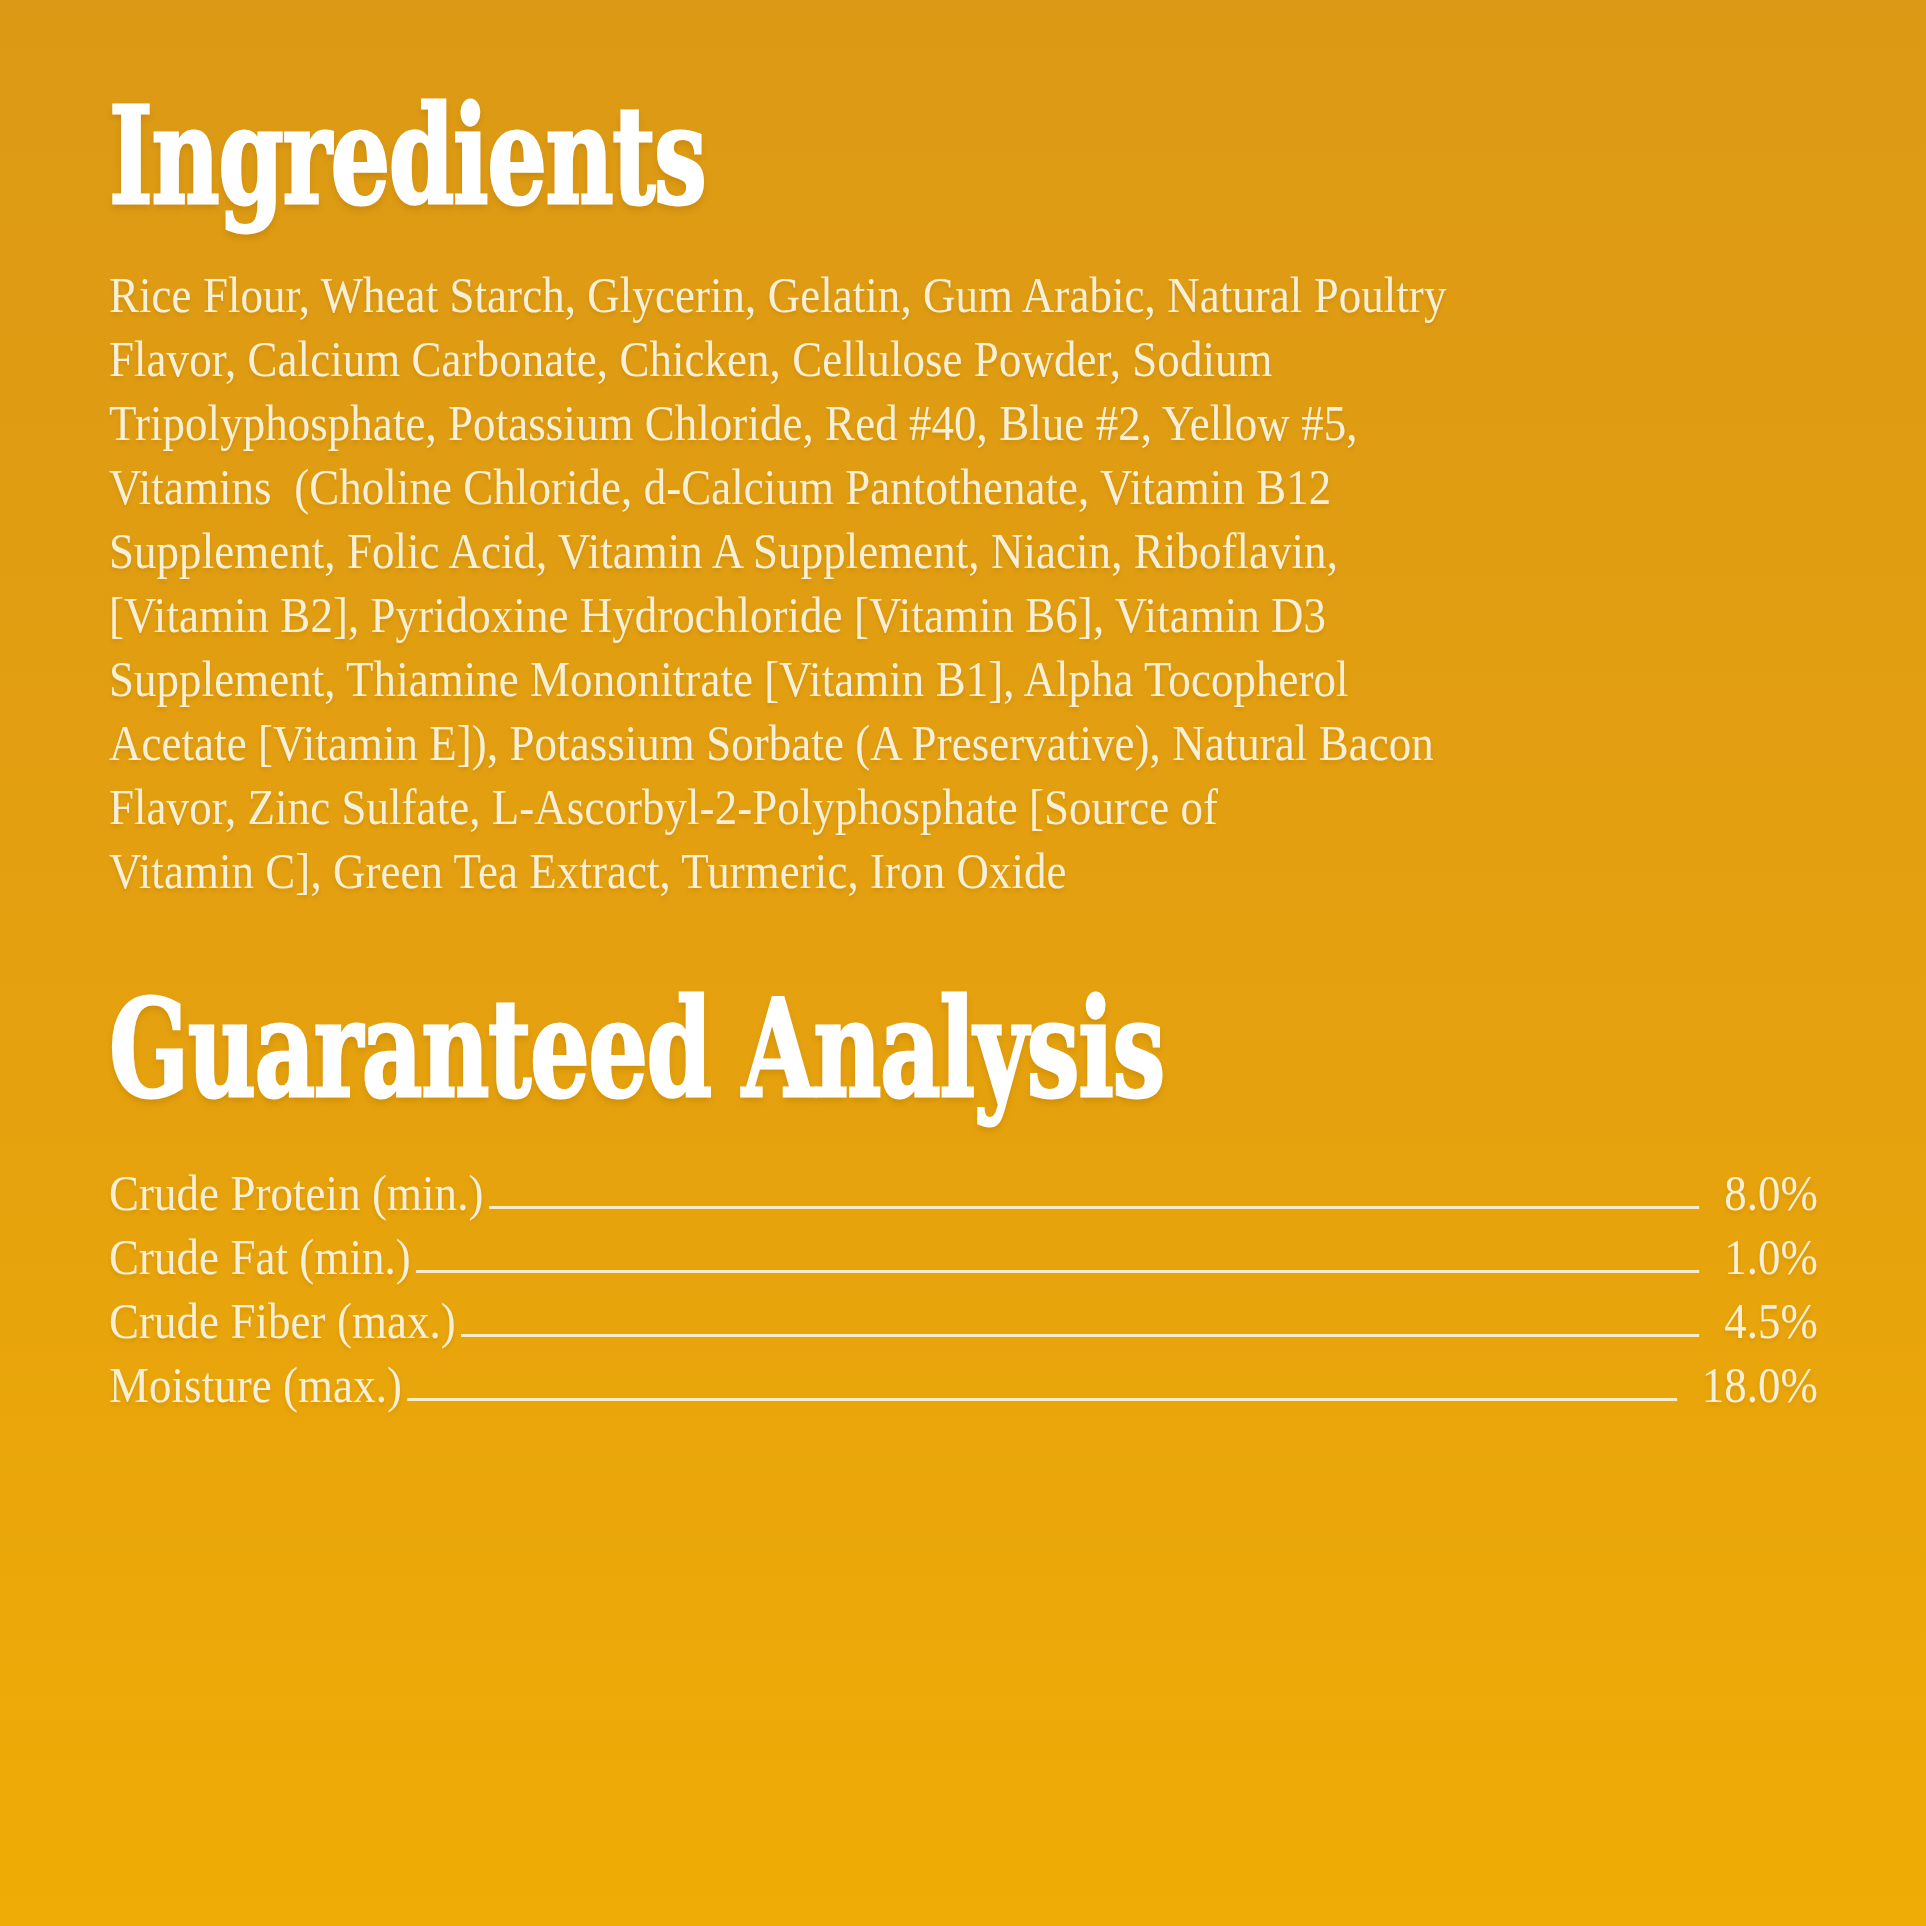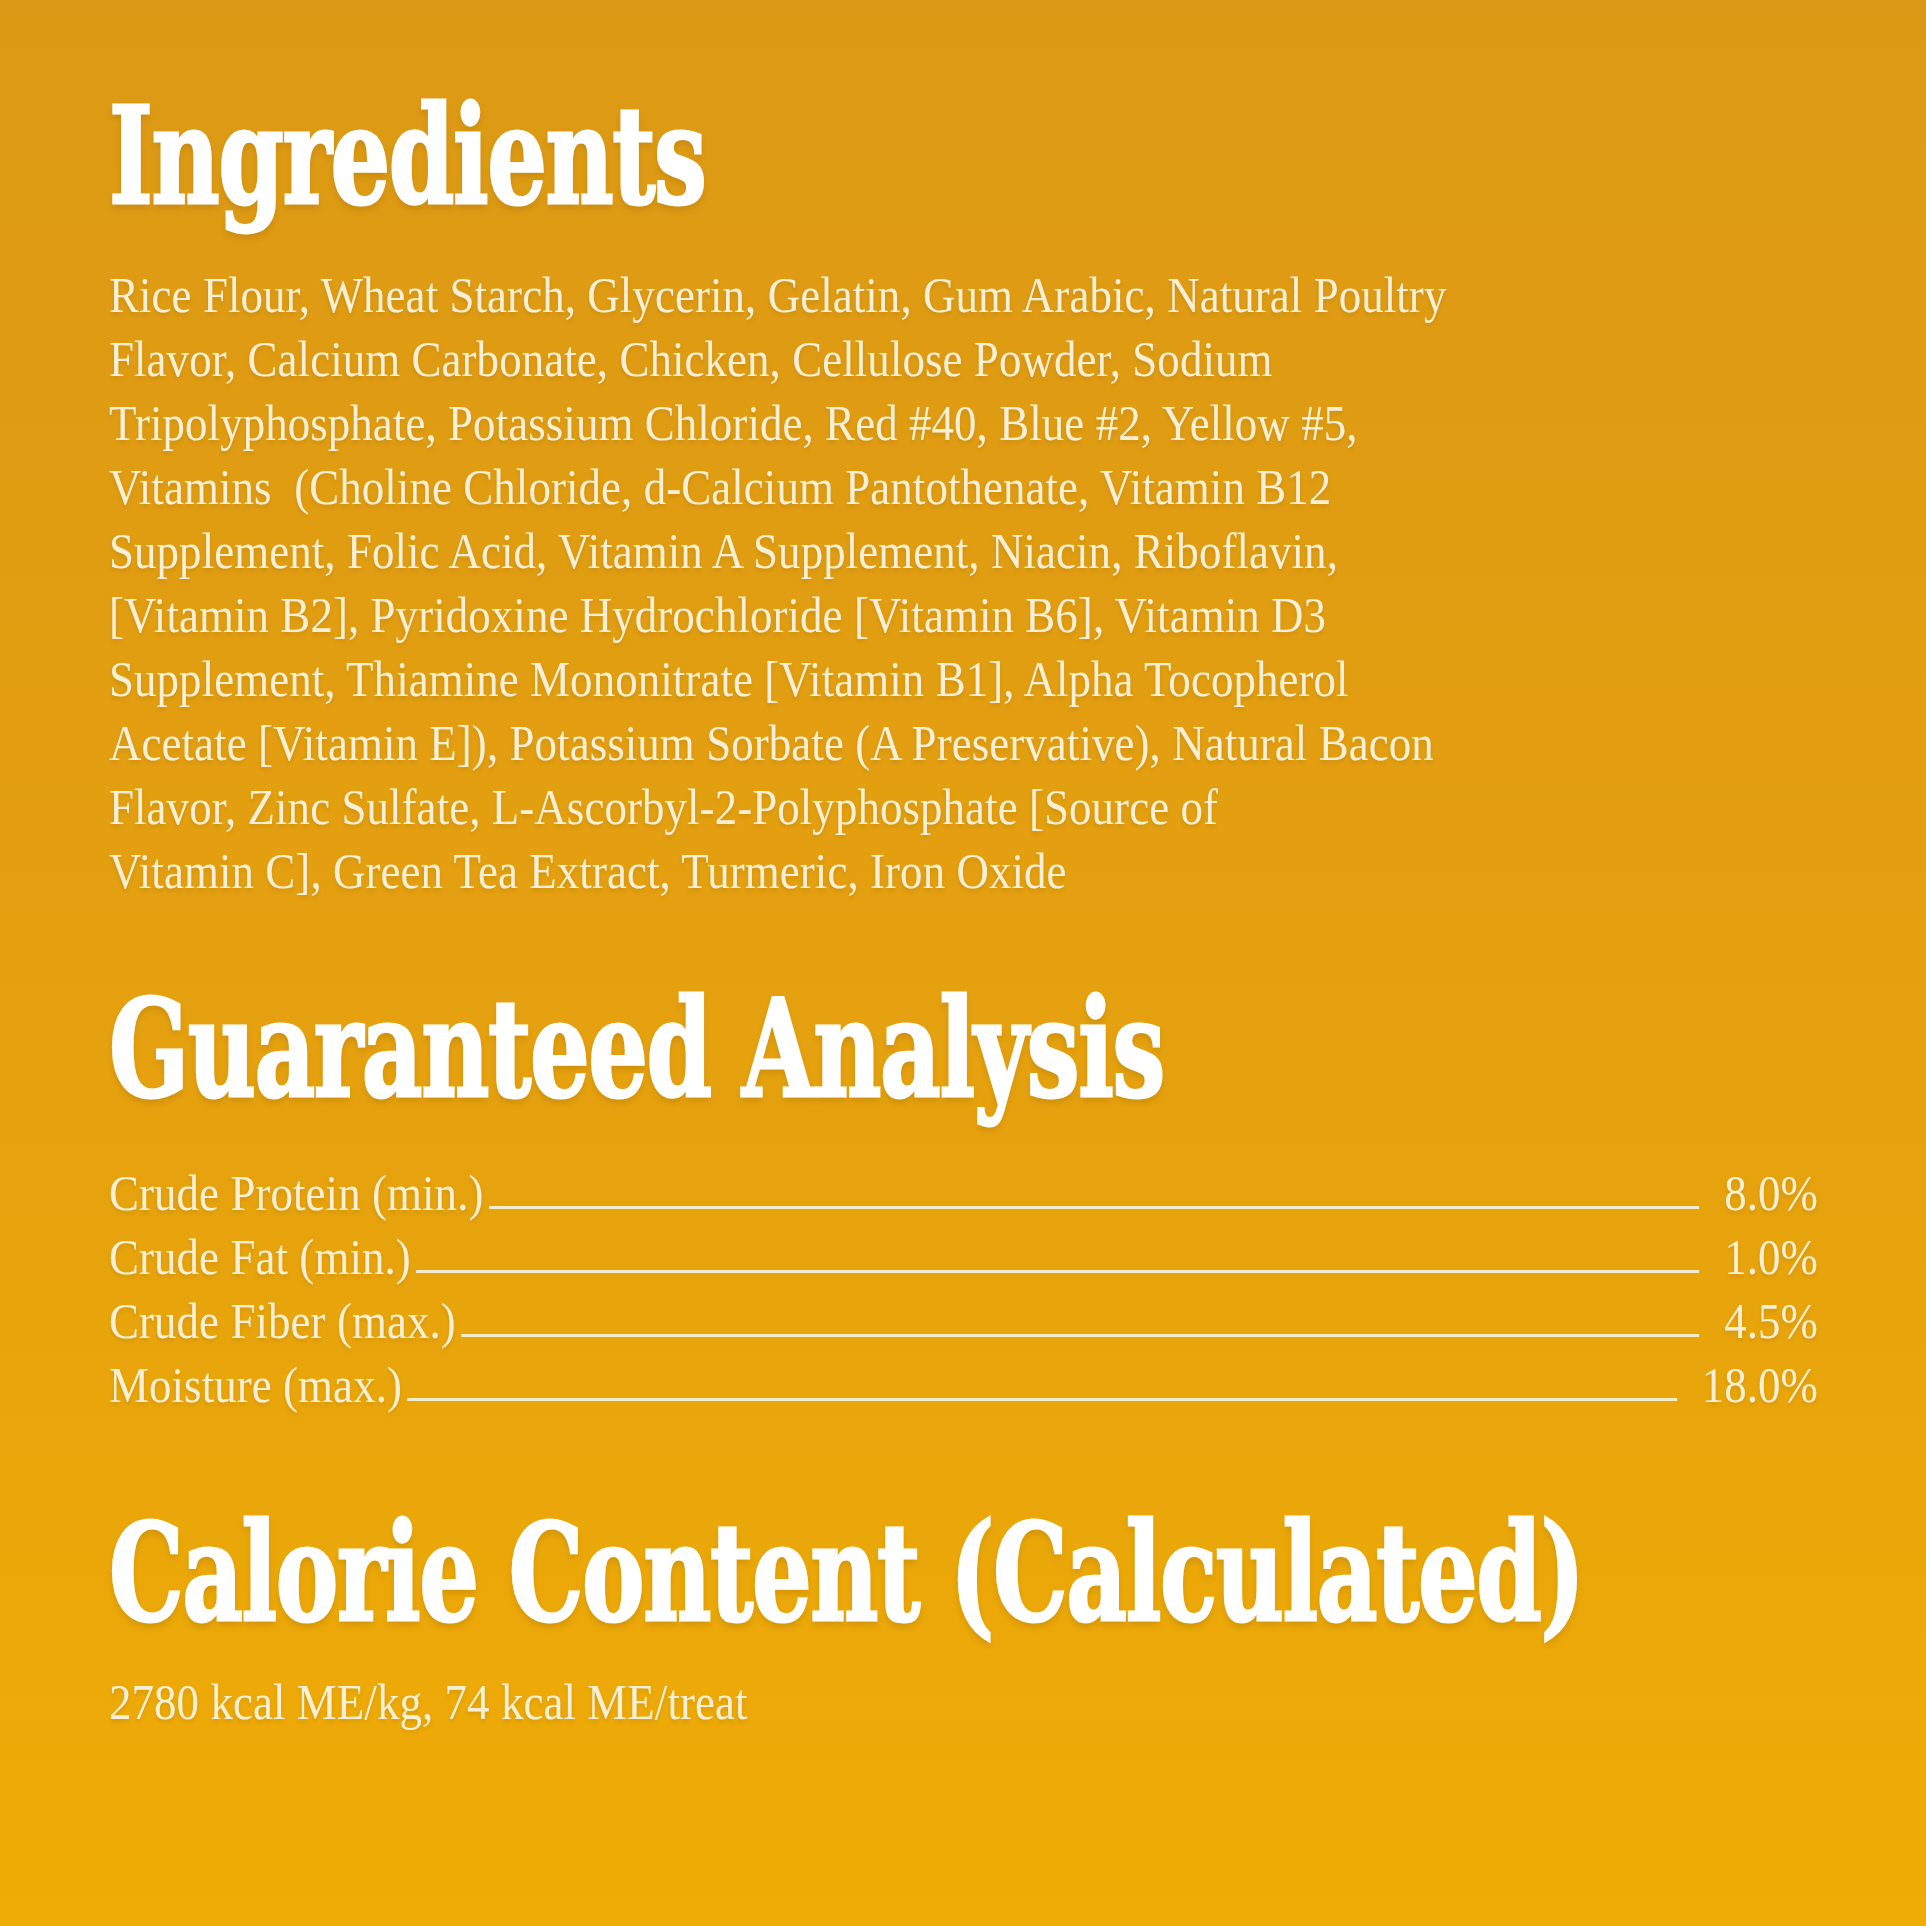--- a/index.html
+++ b/index.html
@@ -115,19 +115,15 @@
         <span class="body-text row-value">4.5%</span>
       </div>
       <div class="analysis-row">
         <span class="body-text row-label">Moisture (max.)</span>
         <span class="leader"></span>
         <span class="body-text row-value">18.0%</span>
       </div>
     </div>
   </section>
 
-  <section>
-    <h1 class="heading" id="cc-title">Calorie Content (Calculated)</h1>
-    <p class="body-text condense" id="cc-text">2780 kcal ME/kg, 74 kcal ME/treat</p>
-  </section>
 
 </div>
 
 
 </body></html>

